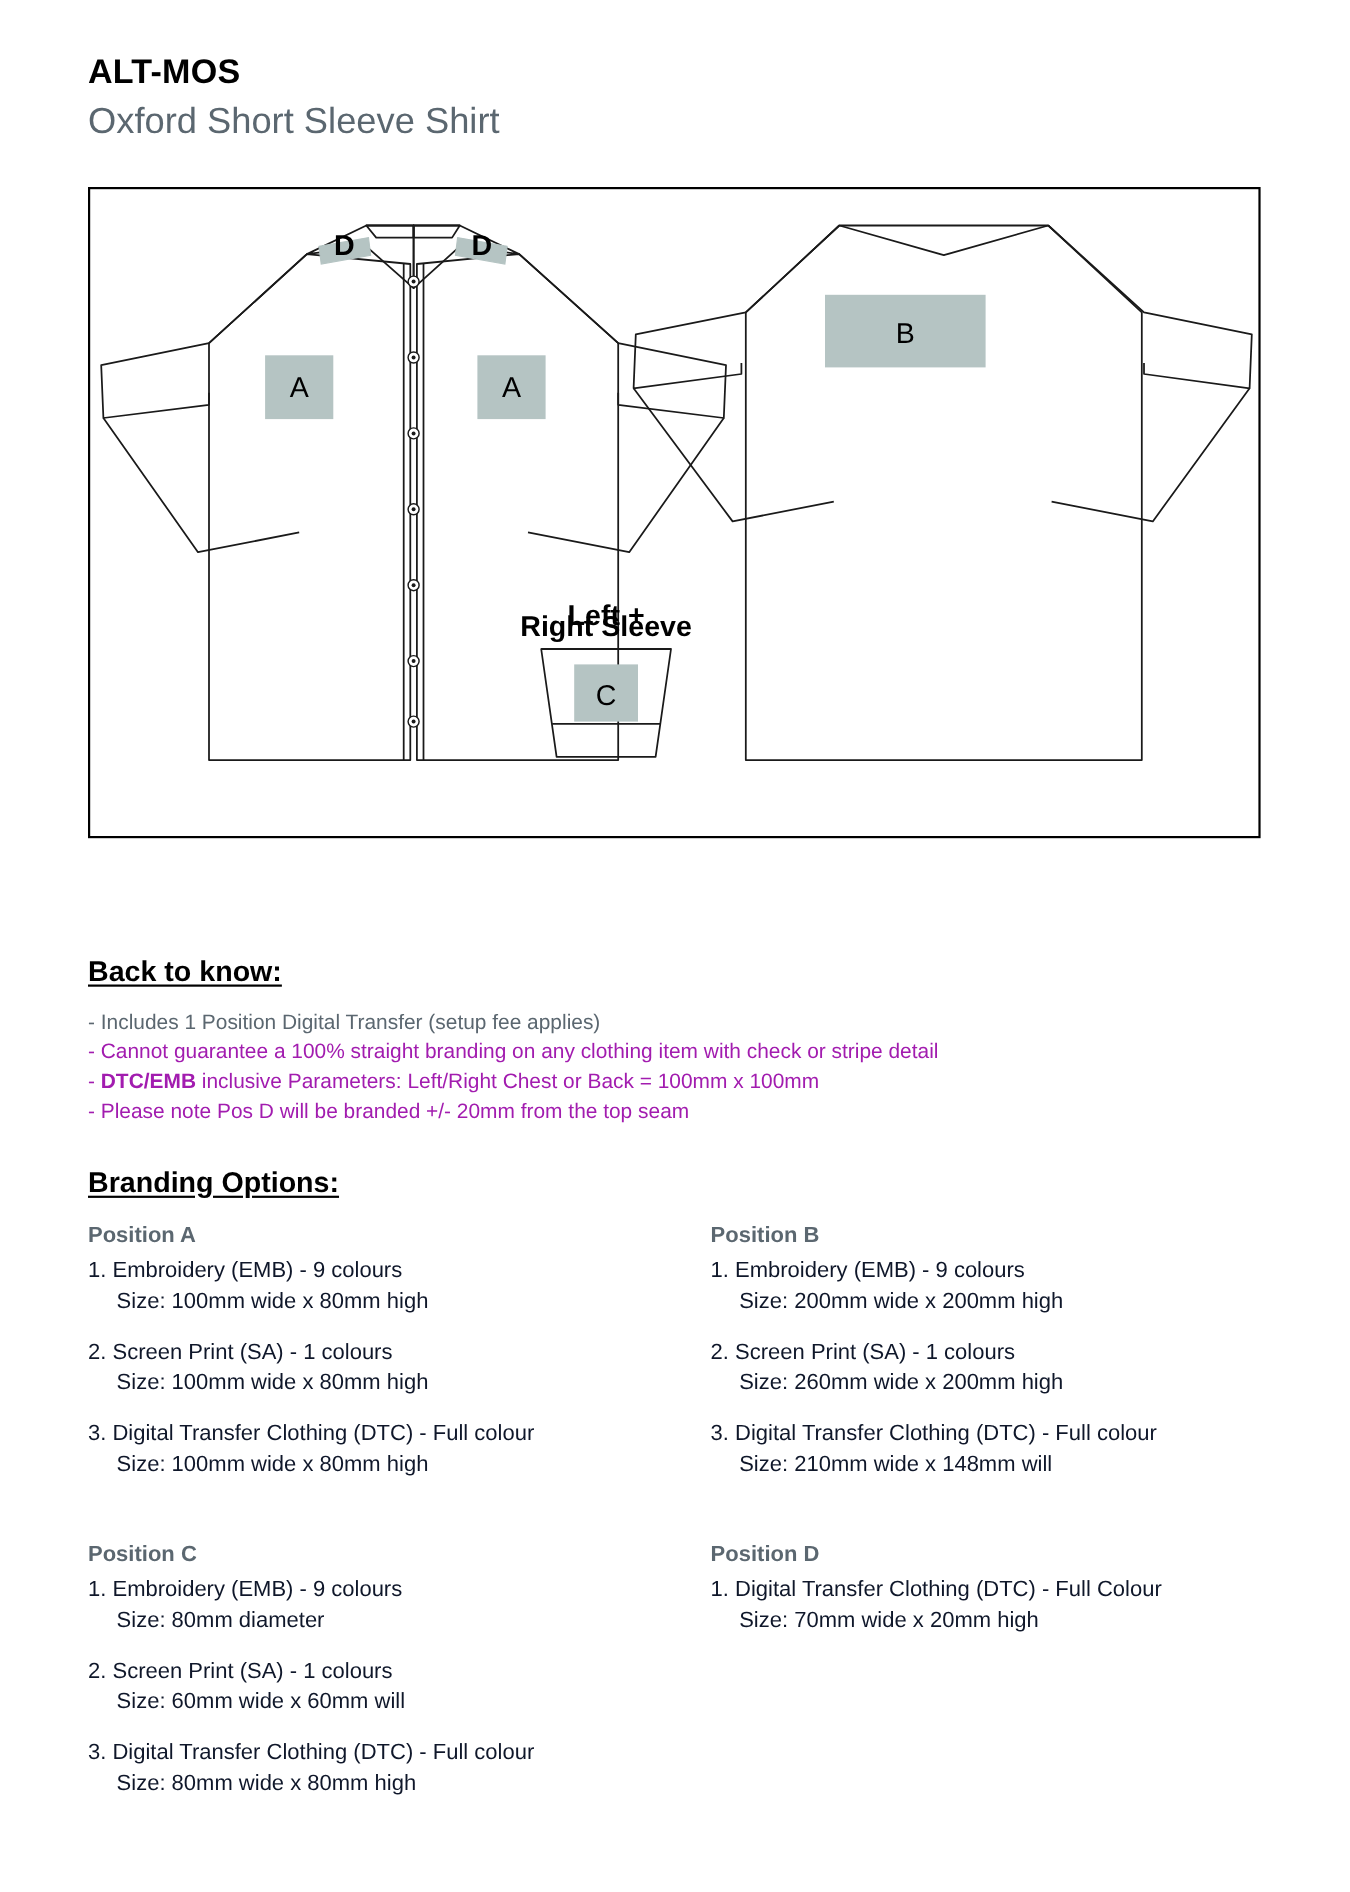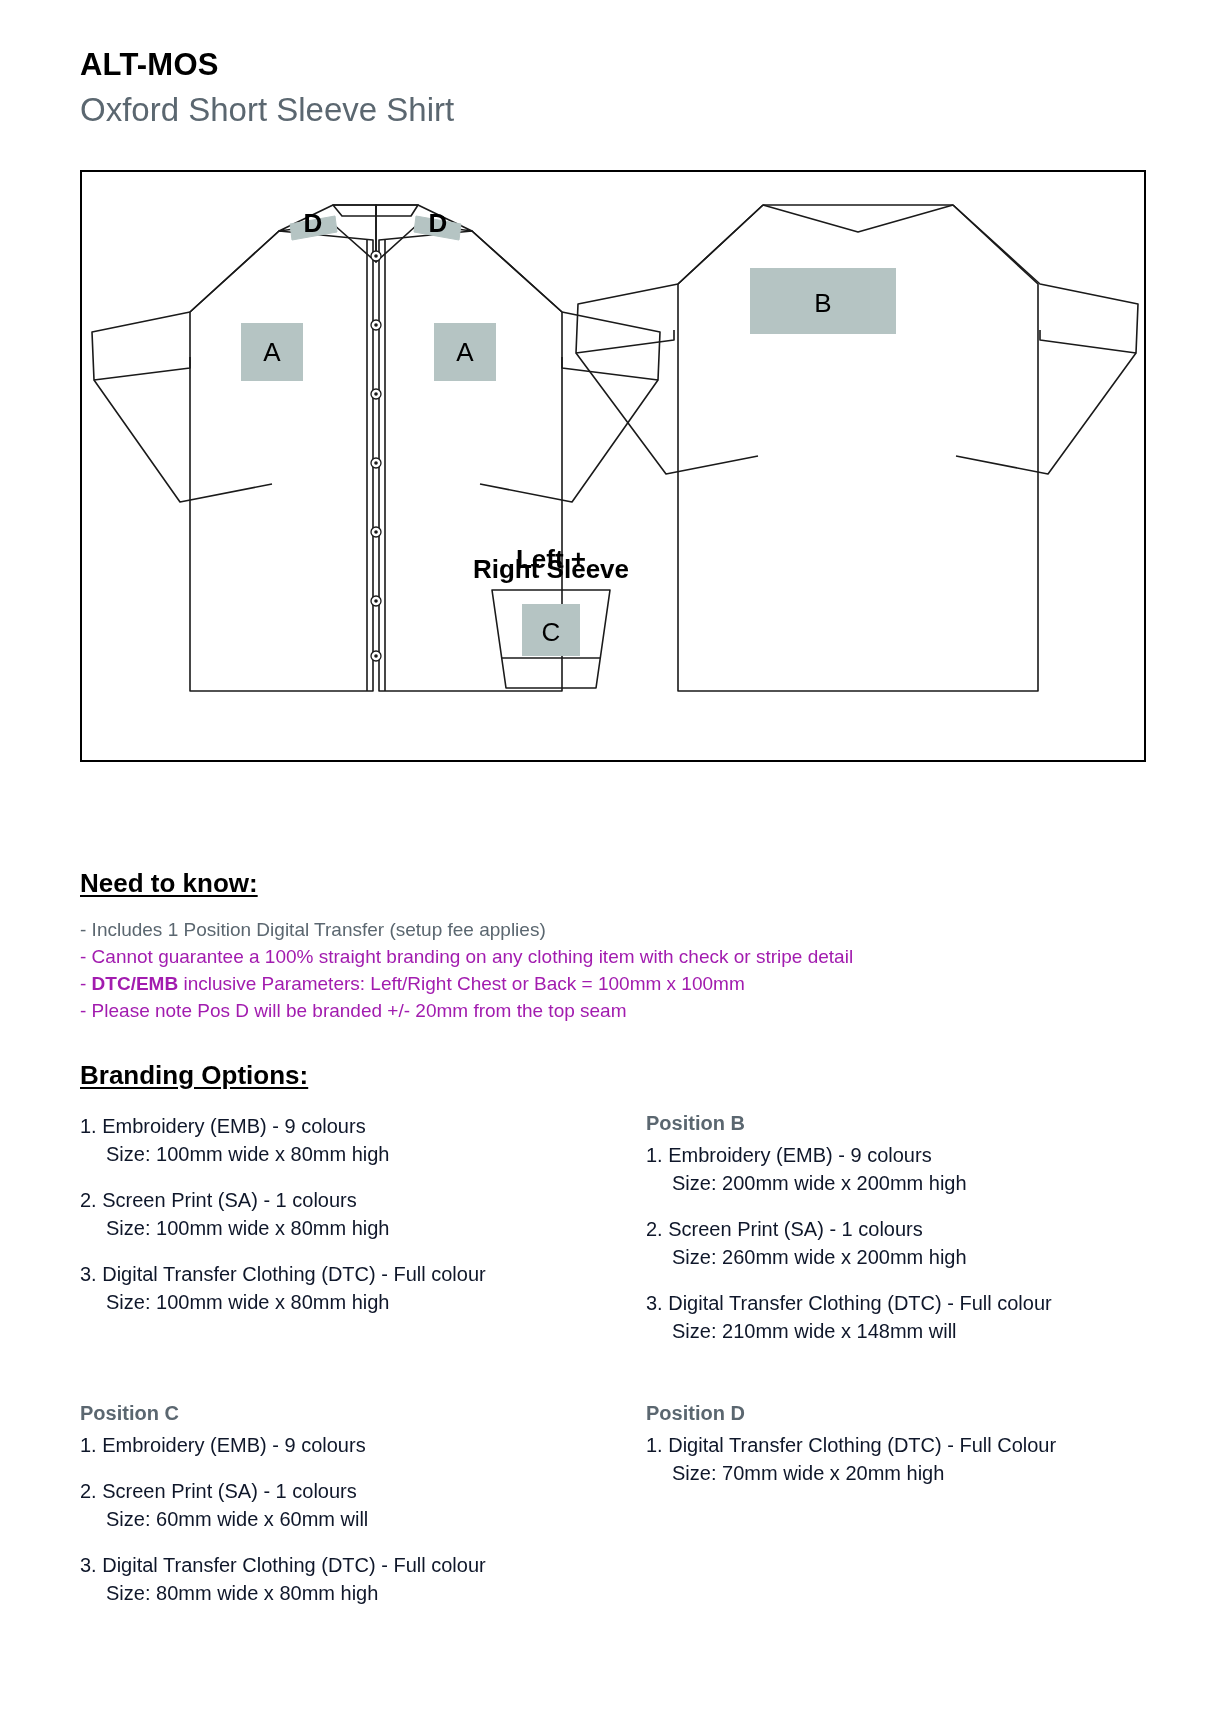--- a/index.html
+++ b/index.html
@@ -218,34 +218,35 @@
       </g>
       <g>
         <rect x="440" y="432" width="58" height="52" fill="#b5c4c3"></rect>
         <text class="art-label" x="469" y="469" text-anchor="middle">C</text>
       </g>
       <text class="art-label" x="469" y="396" text-anchor="middle" font-size="9" font-weight="bold">Left +</text>
       <text class="art-label" x="469" y="406" text-anchor="middle" font-size="9" font-weight="bold">Right Sleeve</text>
     </svg>
   </div>
 
-  <div class="section-heading" id="need-to-know-heading">Need to know:</div>
+  <div class="section-heading" id="need-to-know-heading">Back to know:</div>
 
   <div class="ntk-list">
     <div class="ntk-item">- Includes 1 Position Digital Transfer (setup fee applies)</div>
     <div class="ntk-item red">- Cannot guarantee a 100% straight branding on any clothing item with check or stripe detail</div>
     <div class="ntk-item red"><span>- </span><span class="b">DTC/EMB</span><span> inclusive Parameters: Left/Right Chest or Back = 100mm x 100mm</span></div>
     <div class="ntk-item red">- Please note Pos D will be branded +/- 20mm from the top seam</div>
   </div>
 
   <div class="section-heading" id="branding-options-heading">Branding Options:</div>
 
   <div class="options">
 
     <div class="opt-col col-left row-1">
+      <div class="pos-title">Position A</div>
       <div class="opt-entry">
         <div class="opt-line">1. Embroidery (EMB) - 9 colours</div>
         <div class="opt-line size">Size: 100mm wide x 80mm high</div>
       </div>
       <div class="opt-entry">
         <div class="opt-line">2. Screen Print (SA) - 1 colours</div>
         <div class="opt-line size">Size: 100mm wide x 80mm high</div>
       </div>
       <div class="opt-entry">
         <div class="opt-line">3. Digital Transfer Clothing (DTC) - Full colour</div>
@@ -266,20 +267,21 @@
       <div class="opt-entry">
         <div class="opt-line">3. Digital Transfer Clothing (DTC) - Full colour</div>
         <div class="opt-line size">Size: 210mm wide x 148mm will</div>
       </div>
     </div>
 
     <div class="opt-col col-left row-2">
       <div class="pos-title">Position C</div>
       <div class="opt-entry">
         <div class="opt-line">1. Embroidery (EMB) - 9 colours</div>
+        <div class="opt-line size">Size: 80mm diameter</div>
       </div>
       <div class="opt-entry">
         <div class="opt-line">2. Screen Print (SA) - 1 colours</div>
         <div class="opt-line size">Size: 60mm wide x 60mm will</div>
       </div>
       <div class="opt-entry">
         <div class="opt-line">3. Digital Transfer Clothing (DTC) - Full colour</div>
         <div class="opt-line size">Size: 80mm wide x 80mm high</div>
       </div>
     </div>

